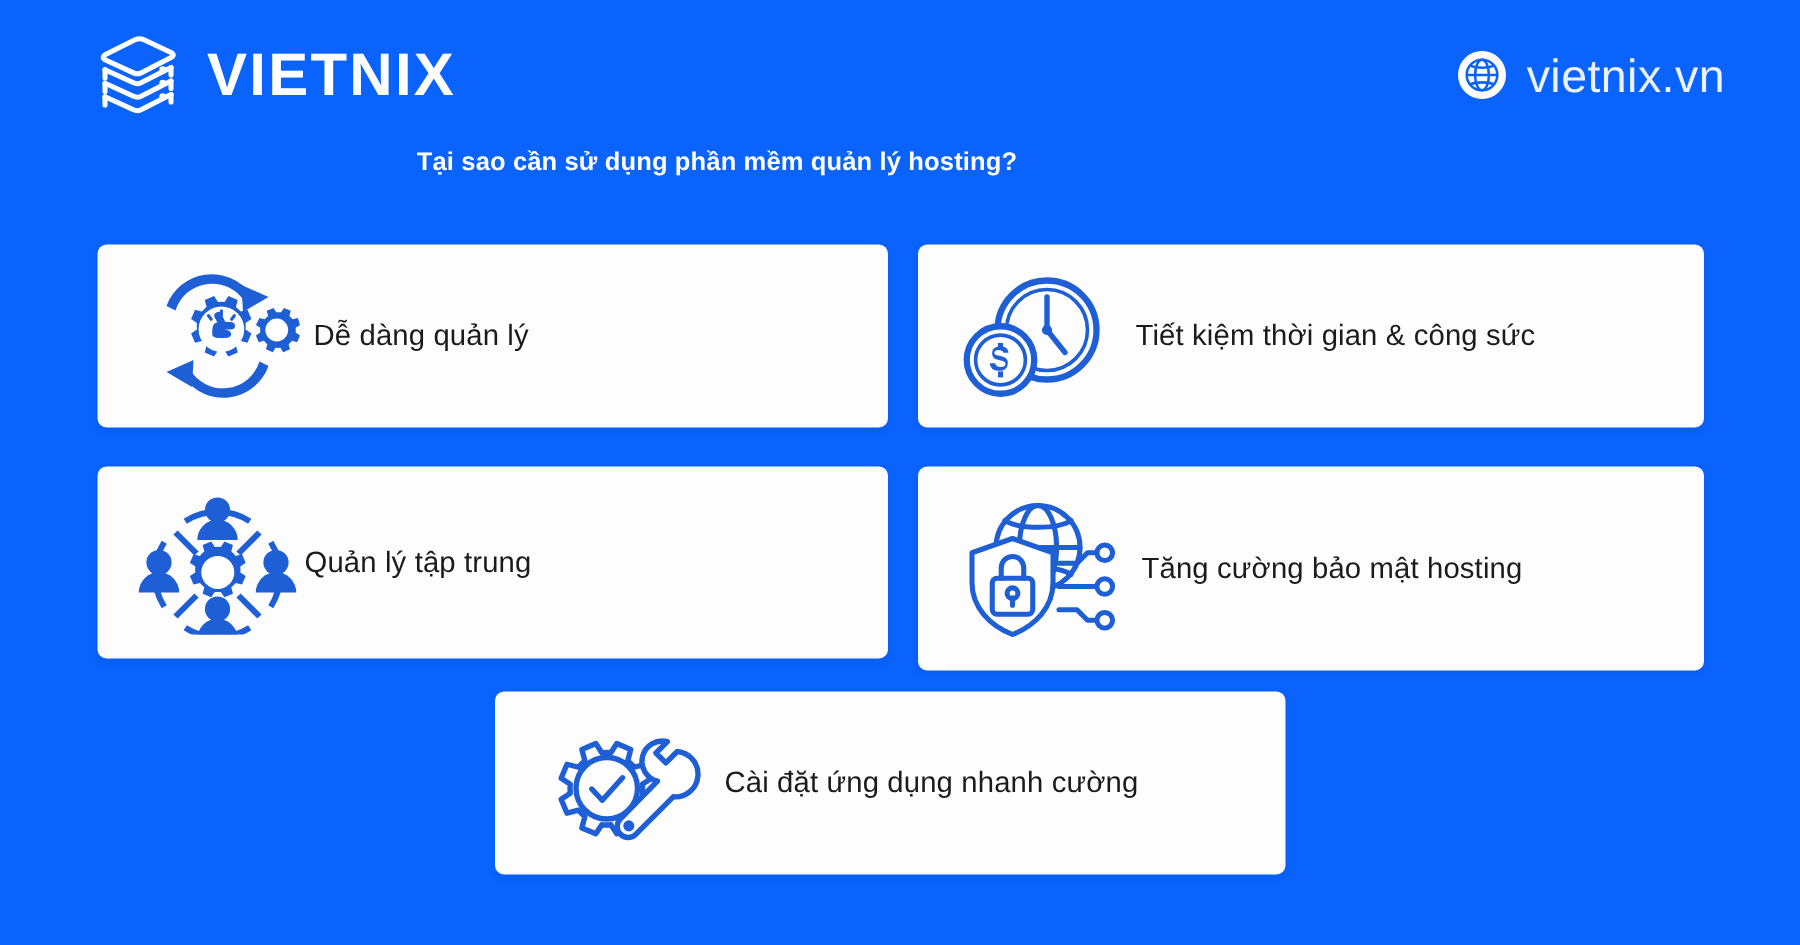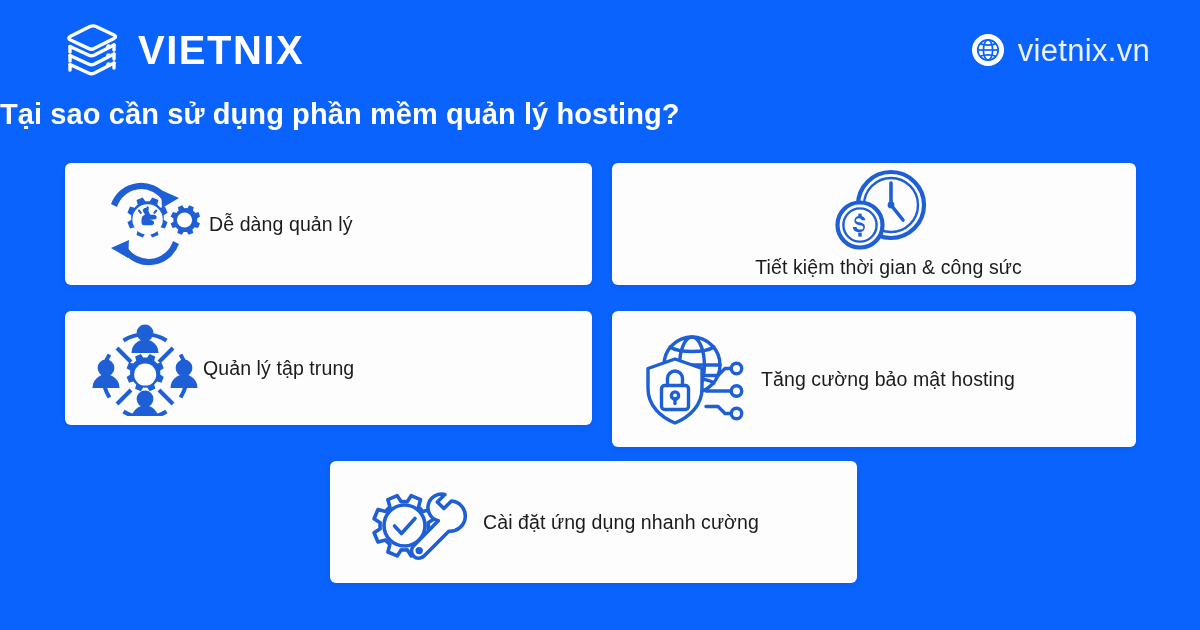--- a/index.html
+++ b/index.html
@@ -47,23 +47,23 @@
     font-size: 31px;
     letter-spacing: 0.3px;
     line-height: 1;
   }
 
   
   .page-title {
     position: absolute;
     top: 98px; left: 0;
     width: 956px;
-    text-align: left;
+    text-align: center;
     color: #ffffff;
-    font-size: 29px;
+    font-size: 17px;
     font-weight: bold;
     letter-spacing: 0.1px;
   }
 
   
   .card {
     position: absolute;
     background: #fdfdfd;
     border-radius: 6px;
     display: flex;
@@ -77,22 +77,22 @@
     justify-content: center;
   }
   .card-label {
     color: #1b1b1b;
     font-size: 19.5px;
     line-height: 1.25;
     letter-spacing: 0.1px;
   }
 
   .card-r1c1 { left: 65px;  top: 163px; width: 527px; height: 122px; padding-left: 24px; }
-  .card-r1c2 { left: 612px; top: 163px; width: 524px; height: 122px; padding-left: 22px; flex-direction: column; }
-  .card-r2c1 { left: 65px;  top: 311px; width: 527px; height: 114px; padding-left: 24px; }
+  .card-r1c2 { left: 612px; top: 163px; width: 524px; height: 122px; padding-left: 22px; }
+  .card-r2c1 { left: 65px;  top: 311px; width: 527px; height: 128px; padding-left: 24px; }
   .card-r2c2 { left: 612px; top: 311px; width: 524px; height: 136px; padding-left: 22px; }
   .card-r3c1 { left: 330px; top: 461px; width: 527px; height: 122px; padding-left: 24px; }
 
   .card-r1c1 .card-icon { width: 112px; height: 92px; }
   .card-r1c2 .card-icon { width: 116px; height: 92px; }
   .card-r2c1 .card-icon { width: 112px; height: 96px; }
   .card-r2c2 .card-icon { width: 118px; height: 96px; }
   .card-r3c1 .card-icon { width: 118px; height: 96px; }
 
   .card-r1c1 .card-label { margin-left: 8px; }

